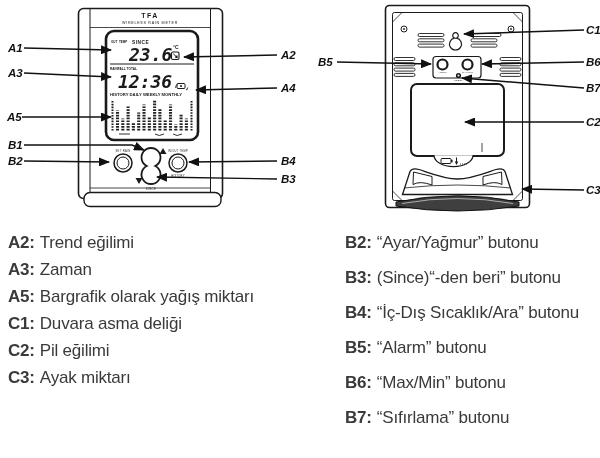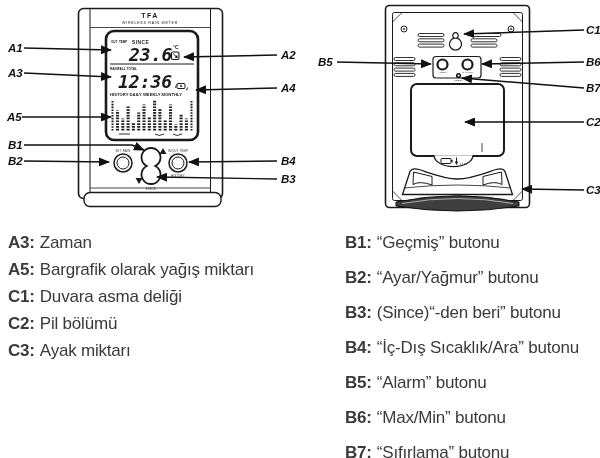--- a/index.html
+++ b/index.html
@@ -224,29 +224,29 @@
       <text class="callout-label" x="318" y="66">B5</text>
       <text class="callout-label" x="586" y="34">C1</text>
       <text class="callout-label" x="586" y="66">B6</text>
       <text class="callout-label" x="586" y="92">B7</text>
       <text class="callout-label" x="586" y="126">C2</text>
       <text class="callout-label" x="586" y="194">C3</text>
     </g>
   </svg>
 
   <div class="legend-col left">
+    <div class="legend-item"><span class="key">A2:</span><span>Trend eğilimi</span></div>
     <div class="legend-item"><span class="key">A3:</span><span>Zaman</span></div>
     <div class="legend-item"><span class="key">A5:</span><span>Bargrafik olarak yağış miktarı</span></div>
     <div class="legend-item gap-before"><span class="key">C1:</span><span>Duvara asma deliği</span></div>
-    <div class="legend-item"><span class="key">C2:</span><span>Pil bölümü</span></div>
+    <div class="legend-item"><span class="key">C2:</span><span>Pil eğilimi</span></div>
     <div class="legend-item"><span class="key">C3:</span><span>Ayak miktarı</span></div>
   </div>
 
   <div class="legend-col right">
-    <div class="legend-item"><span class="key">B1:</span><span>“Geçmiş” butonu</span></div>
     <div class="legend-item"><span class="key">B2:</span><span>“Ayar/Yağmur” butonu</span></div>
     <div class="legend-item"><span class="key">B3:</span><span>(Since)“-den beri” butonu</span></div>
     <div class="legend-item"><span class="key">B4:</span><span>“İç-Dış Sıcaklık/Ara” butonu</span></div>
     <div class="legend-item"><span class="key">B5:</span><span>“Alarm” butonu</span></div>
     <div class="legend-item"><span class="key">B6:</span><span>“Max/Min” butonu</span></div>
     <div class="legend-item"><span class="key">B7:</span><span>“Sıfırlama” butonu</span></div>
   </div>
 
 </div>
 

